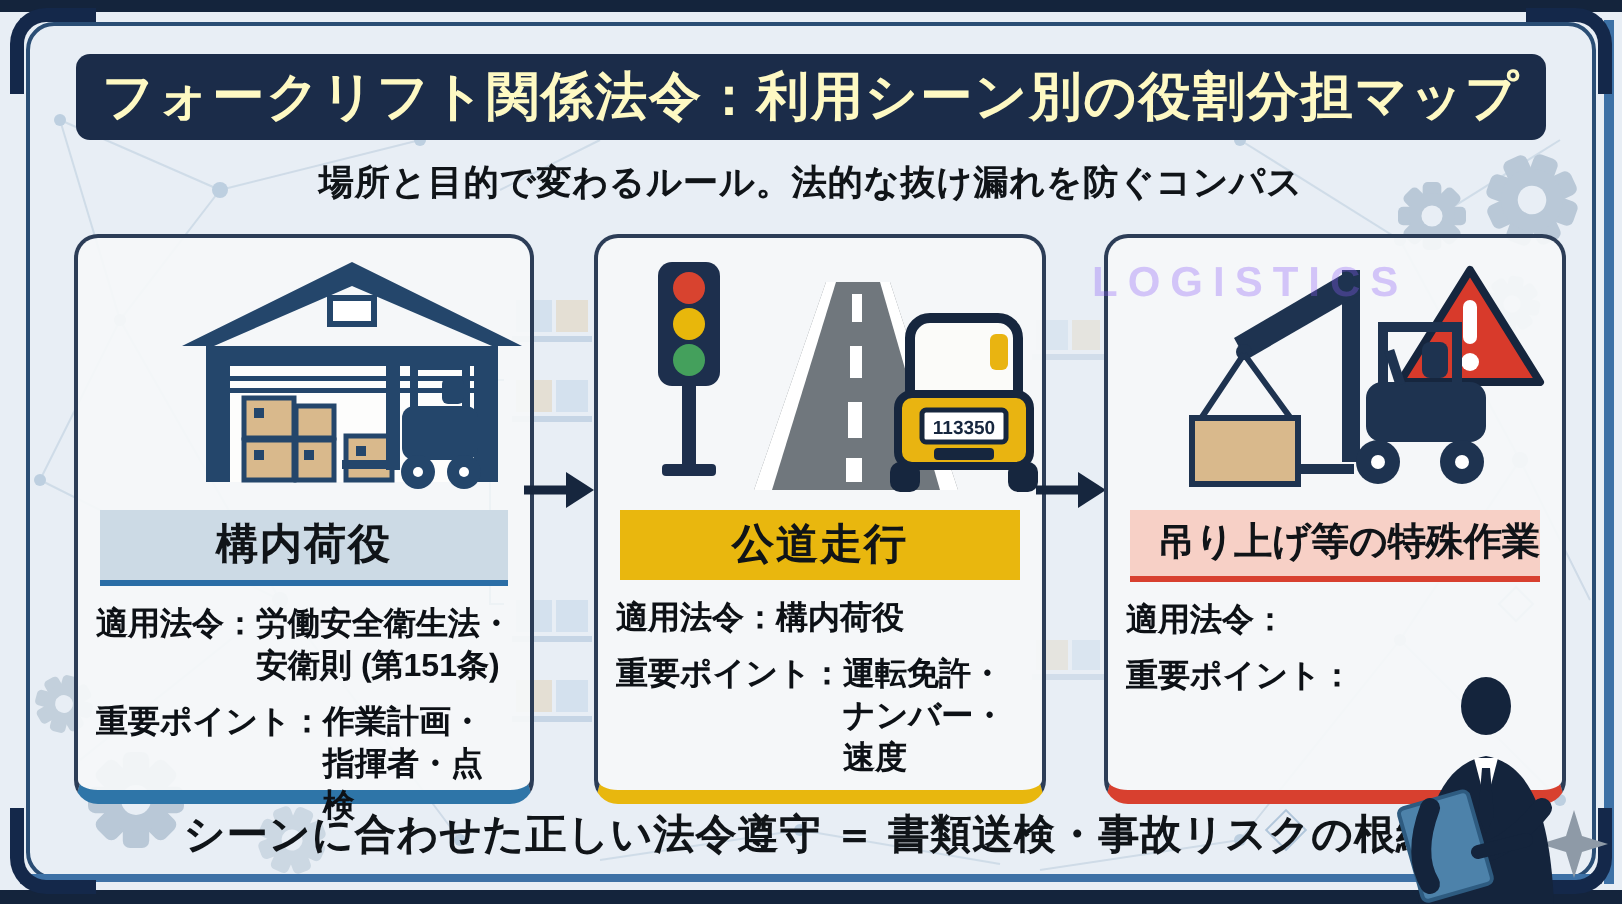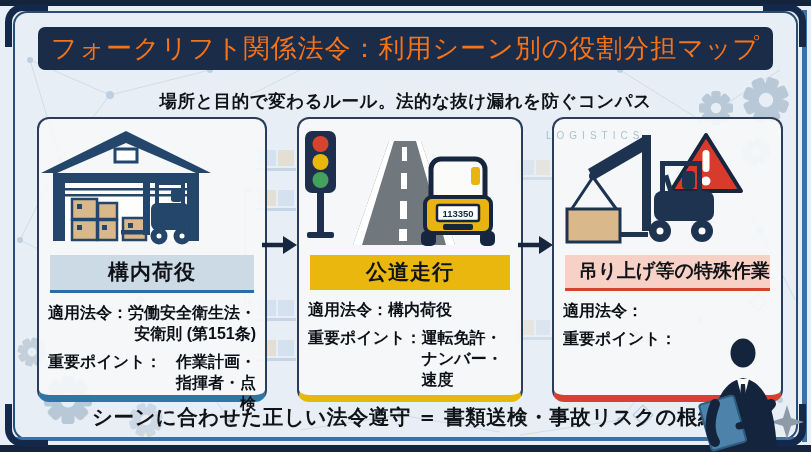--- a/index.html
+++ b/index.html
@@ -13,50 +13,50 @@
   .strip-blue-bottom{position:absolute;left:12px;bottom:11px;width:787px;height:4px;background:#3d71a6;z-index:3;}
   .strip-blue-right{position:absolute;right:4px;top:10px;width:5px;height:432px;background:#3d71a6;z-index:3;}
   .corner{position:absolute;width:36px;height:36px;border:0 solid #14284a;z-index:3;}
   .c-tl{left:5px;top:4px;border-top-width:7px;border-left-width:7px;border-top-left-radius:18px;}
   .c-tr{right:5px;top:4px;border-top-width:7px;border-right-width:7px;border-top-right-radius:18px;}
   .c-bl{left:5px;bottom:5px;border-bottom-width:7px;border-left-width:7px;border-bottom-left-radius:18px;}
   .c-br{right:5px;bottom:5px;border-bottom-width:7px;border-right-width:7px;border-bottom-right-radius:18px;}
   
   .title-banner{position:absolute;left:38px;top:27px;width:735px;height:43px;
     background:#1b2c49;border-radius:7px;display:flex;align-items:center;justify-content:center;z-index:2;}
-  .title-banner span{color:#f97316;font-size:26px;font-weight:normal;letter-spacing:1px;white-space:nowrap;}
-  .subtitle{position:absolute;left:0;top:89px;width:100%;text-align:center;
+  .title-banner span{color:#fef9c3;font-size:26px;font-weight:bold;letter-spacing:1px;white-space:nowrap;}
+  .subtitle{position:absolute;left:0;top:79px;width:100%;text-align:center;
     font-size:17.5px;font-weight:bold;color:#101418;letter-spacing:.5px;z-index:2;}
   
   .card{position:absolute;top:117px;height:276px;background:rgba(245,247,249,.93);
     border:2px solid #2c3d57;border-radius:12px;z-index:2;box-sizing:content-box;}
   .card-1{left:37px;width:226px;border-bottom:7px solid #2e75a8;}
   .card-2{left:297px;width:222px;border-bottom:7px solid #e8b70e;}
   .card-3{left:552px;width:227px;border-bottom:7px solid #d8402f;}
-  .card-icon{height:128px;display:flex;align-items:center;justify-content:flex-start;padding-top:6px;}
+  .card-icon{height:128px;display:flex;align-items:center;justify-content:flex-end;padding-top:6px;}
   .card-band{margin:2px 11px 0;padding:3px 0 4px;text-align:center;
     font-weight:bold;font-size:21px;color:#101418;letter-spacing:1px;}
   .card-1 .card-band{background:#ccdae5;border-bottom:3px solid #2a6da6;}
   .card-2 .card-band{background:#e9b70e;text-align:center;}
   .card-3 .card-band{background:#f7d0c6;border-bottom:3px solid #d8402f;font-size:19px;letter-spacing:0;text-align:right;}
   .card-info{padding:9px 9px 0;}
   .info-row{display:flex;font-size:16px;font-weight:bold;color:#0d1116;line-height:1.32;margin-bottom:7px;}
   .info-label{flex:none;}
   .info-value{white-space:pre-line;flex:1;}
-  .card-1 .info-value{text-align:right;}
+  .card-1 .info-value{}
   
   .arrow{position:absolute;top:234px;z-index:2;}
   .arrow-1{left:260px;} .arrow-2{left:516px;}
   
   .footer-text{position:absolute;left:0;top:403px;width:100%;text-align:center;
     font-size:20.5px;font-weight:bold;color:#101418;letter-spacing:.5px;z-index:2;}
   
   .mesh{position:absolute;left:0;top:0;z-index:0;}
-  .watermark{position:absolute;left:546px;top:130px;font-size:10px;font-weight:normal;
-    letter-spacing:5px;color:#0c4a6e;opacity:.32;z-index:3;}
+  .watermark{position:absolute;left:546px;top:130px;font-size:21px;font-weight:bold;
+    letter-spacing:5px;color:#8b5cf6;opacity:.32;z-index:3;}
   .businessman{position:absolute;right:0;bottom:0;z-index:6;}
 </style>
 </head>
 <body>
 
 <div id="canvas">
 
   <svg class="mesh" width="811" height="452" viewBox="0 0 811 452">
     <defs>
       <g id="gear">

